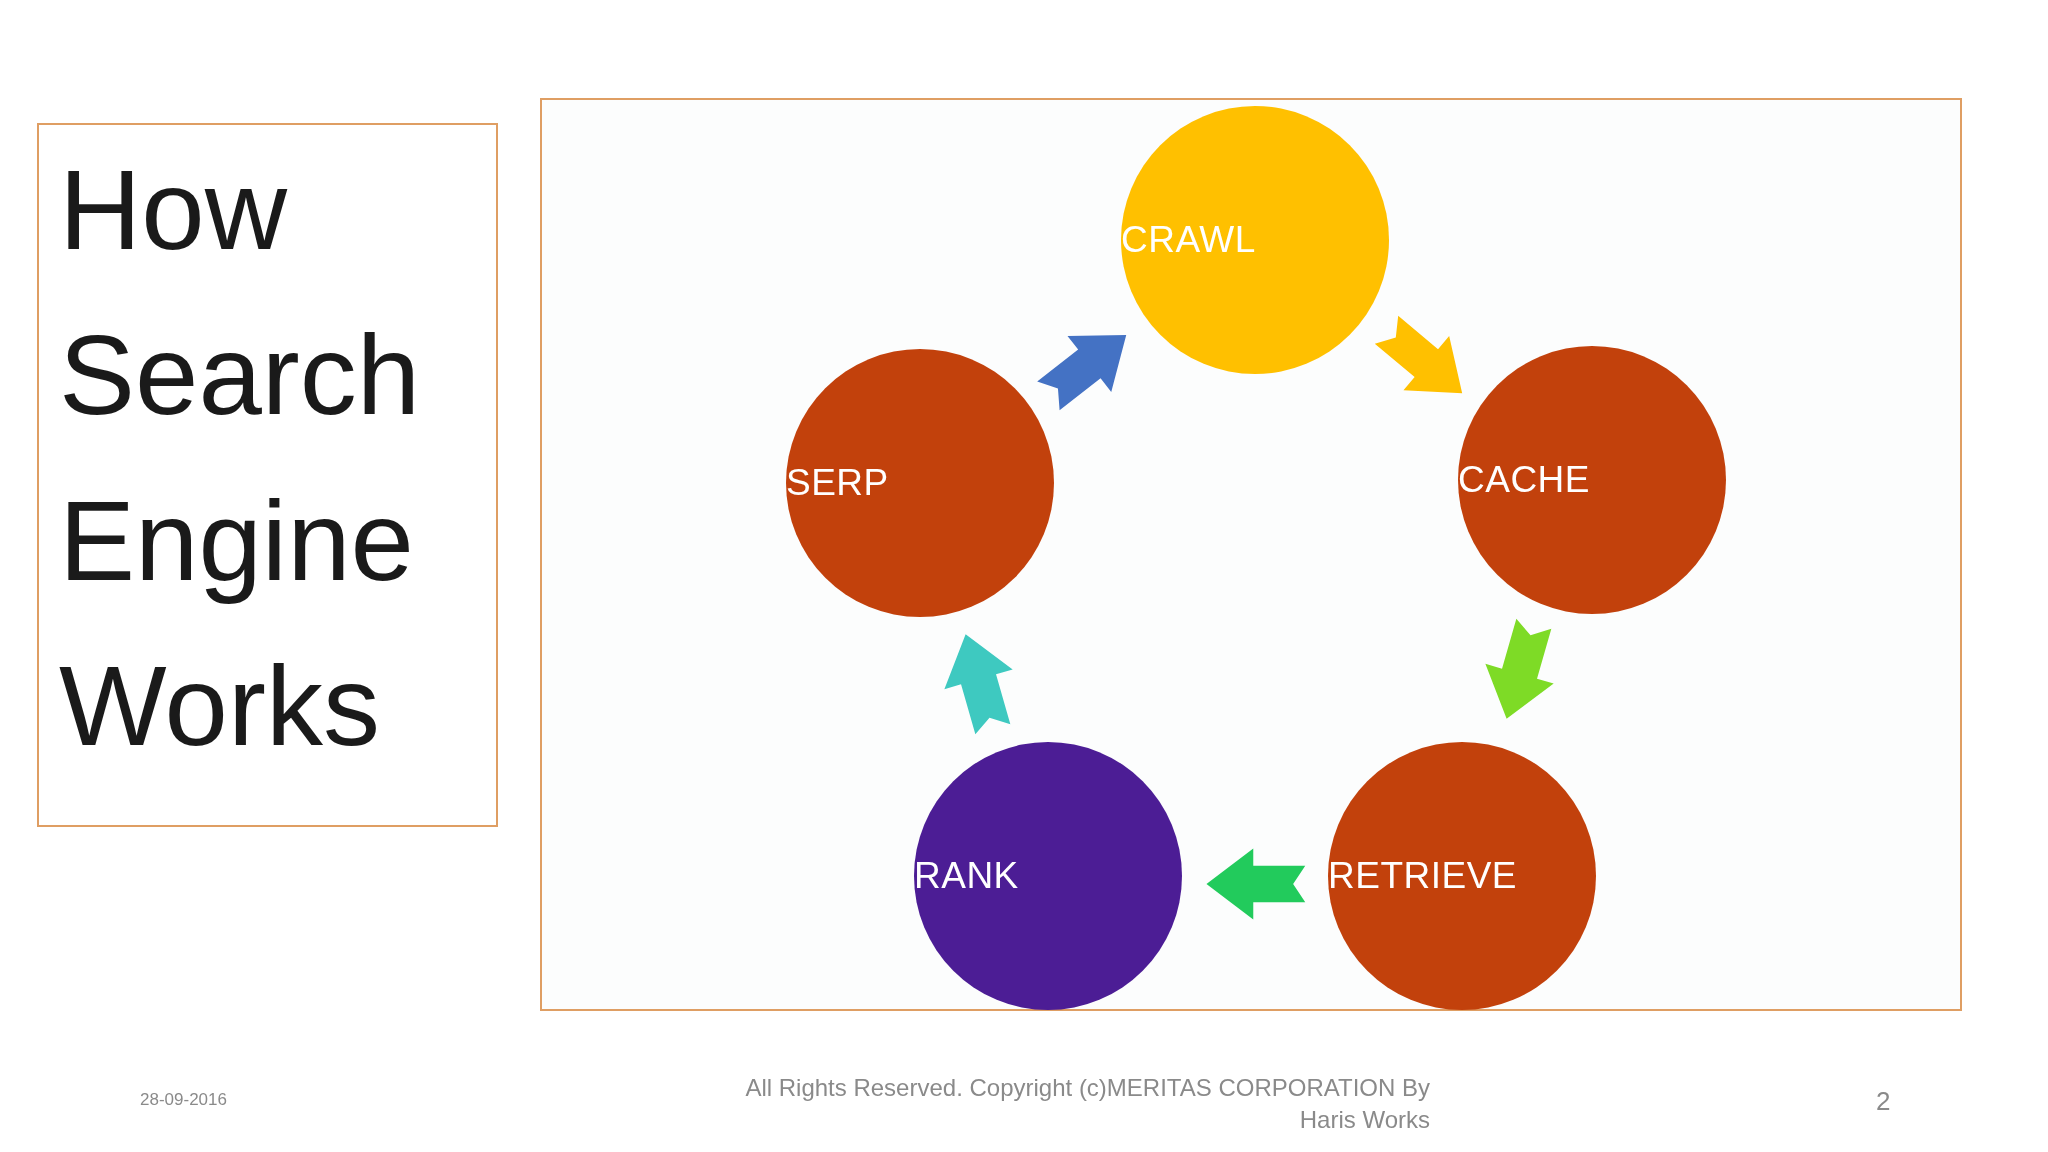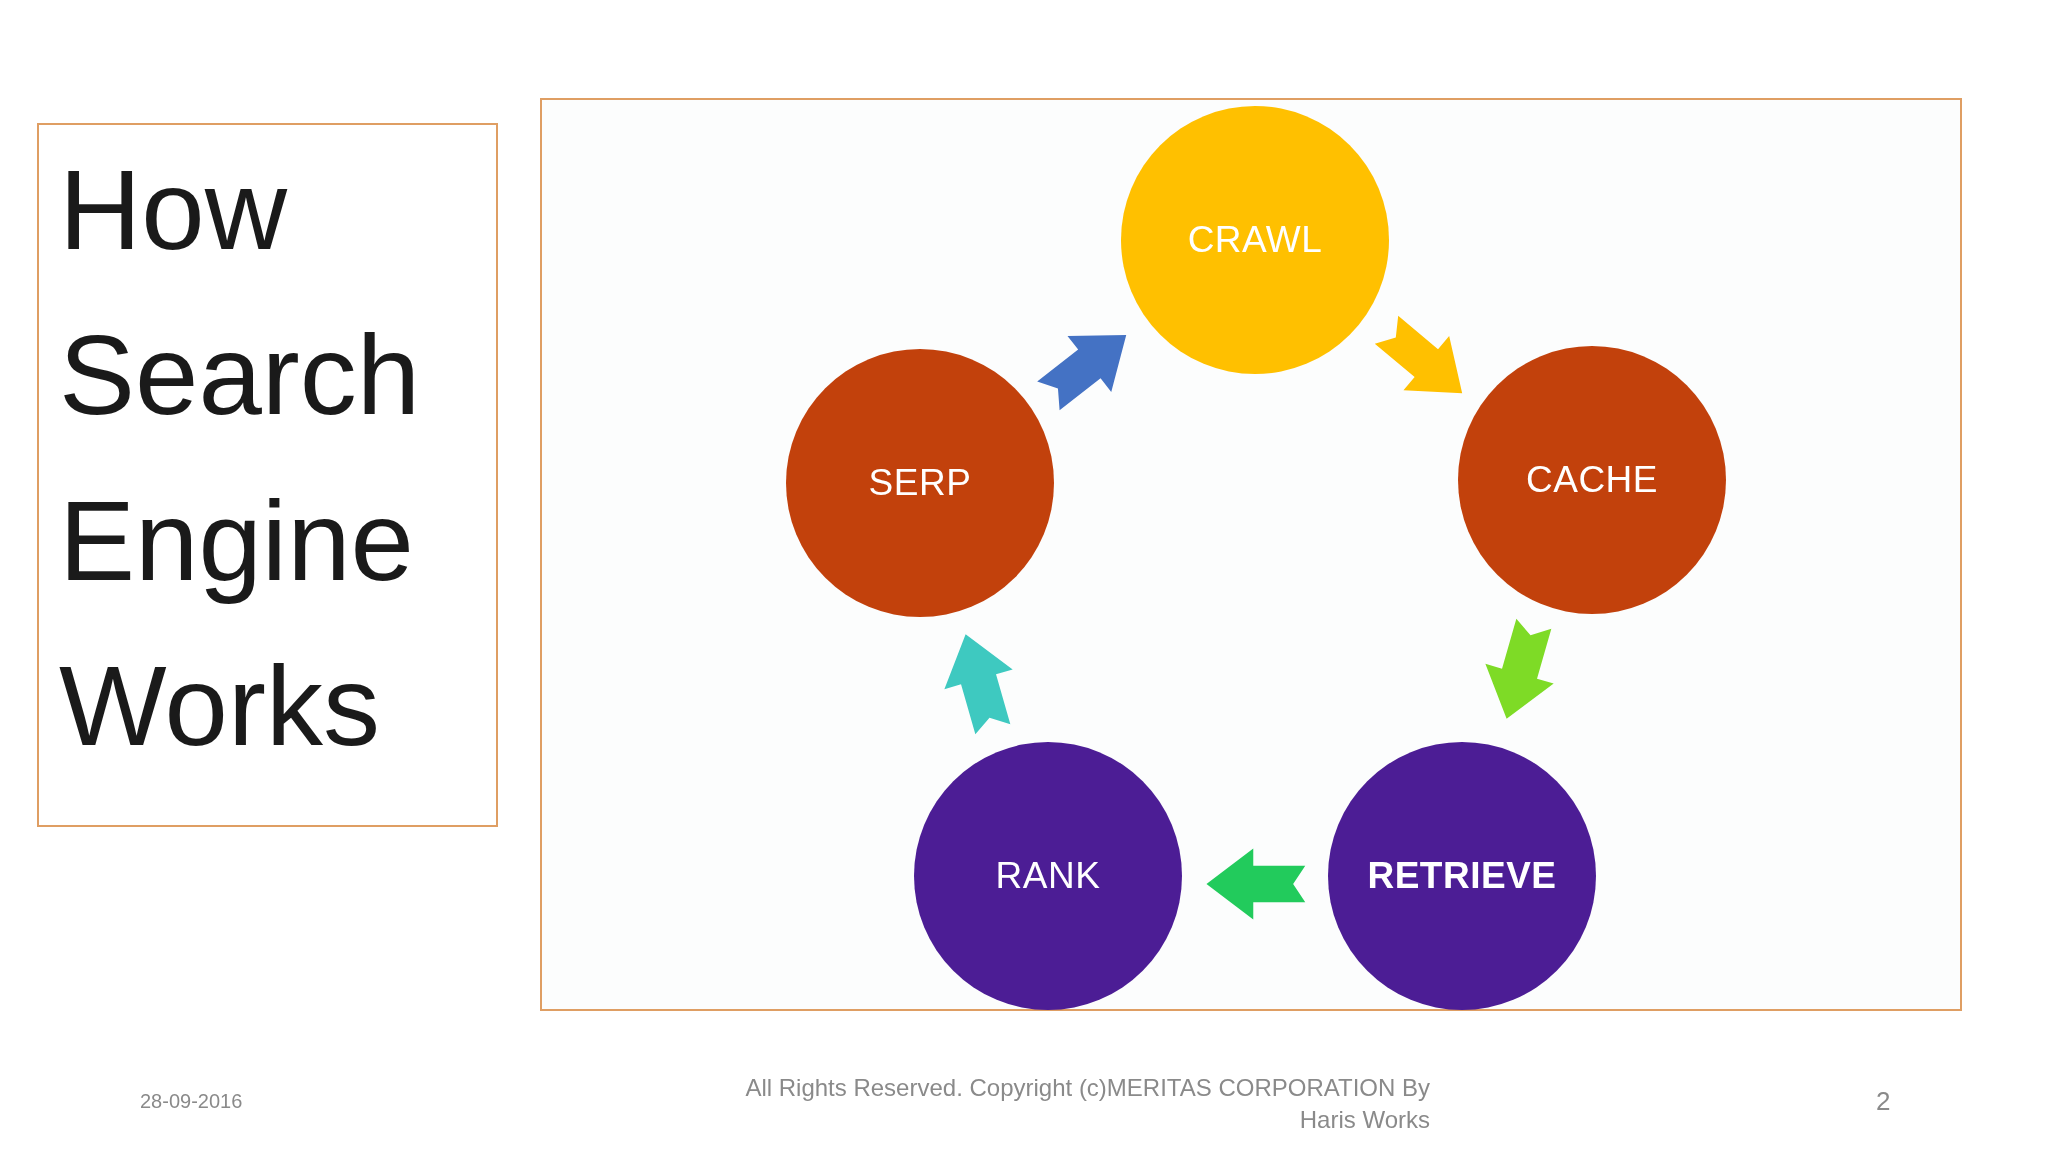--- a/index.html
+++ b/index.html
@@ -37,21 +37,21 @@
     background: #FCFDFD;
   }
 
   
   .circle {
     position: absolute;
     width: 268px; height: 268px;
     border-radius: 50%;
     display: flex;
     align-items: center;
-    justify-content: center;
+    justify-content: flex-start;
   }
   .circle-label {
     color: #ffffff;
     font-size: 37px;
     letter-spacing: 0.5px;
   }
   .c-crawl    { left: 1121px; top: 106px; }
   .c-cache    { left: 1458px; top: 346px; }
   .c-retrieve { left: 1328px; top: 742px; }
   .c-rank     { left:  914px; top: 742px; }
@@ -66,21 +66,21 @@
   .a-serp-crawl     { left: 1036px; top: 326px; transform: rotate(-38deg); }
   .a-crawl-cache    { left: 1373px; top: 323px; transform: rotate(40deg);  }
   .a-cache-retrieve { left: 1468px; top: 633px; transform: rotate(106deg); }
   .a-retrieve-rank  { left: 1203px; top: 845px; transform: rotate(180deg); }
   .a-rank-serp      { left:  927px; top: 642px; transform: rotate(-106deg); }
 
   
   .footer-date {
     position: absolute;
     left: 140px; top: 1090px;
-    font-size: 20px;
+    font-size: 17px;
     color: #8A8A8A;
   }
   .footer-copyright {
     position: absolute;
     left: 630px; top: 1072px;
     width: 800px;
     text-align: right;
     font-size: 24px;
     line-height: 1.33;
     color: #8A8A8A;
@@ -102,21 +102,21 @@
 <div class="diagram-frame" style="border-color: rgb(223, 158, 99);"></div>
 
 <div class="circle c-crawl" style="background-color: rgb(255, 192, 0);">
   <span class="circle-label">CRAWL</span>
 </div>
 
 <div class="circle c-cache" style="background-color: #c2410c;">
   <span class="circle-label">CACHE</span>
 </div>
 
-<div class="circle c-retrieve" style="background-color: #4c1d95; font-weight: bold;">
+<div class="circle c-retrieve" style="background-color: #c2410c;">
   <span class="circle-label">RETRIEVE</span>
 </div>
 
 <div class="circle c-rank" style="background-color: #4c1d95;">
   <span class="circle-label">RANK</span>
 </div>
 
 <div class="circle c-serp" style="background-color: #c2410c;">
   <span class="circle-label">SERP</span>
 </div>

